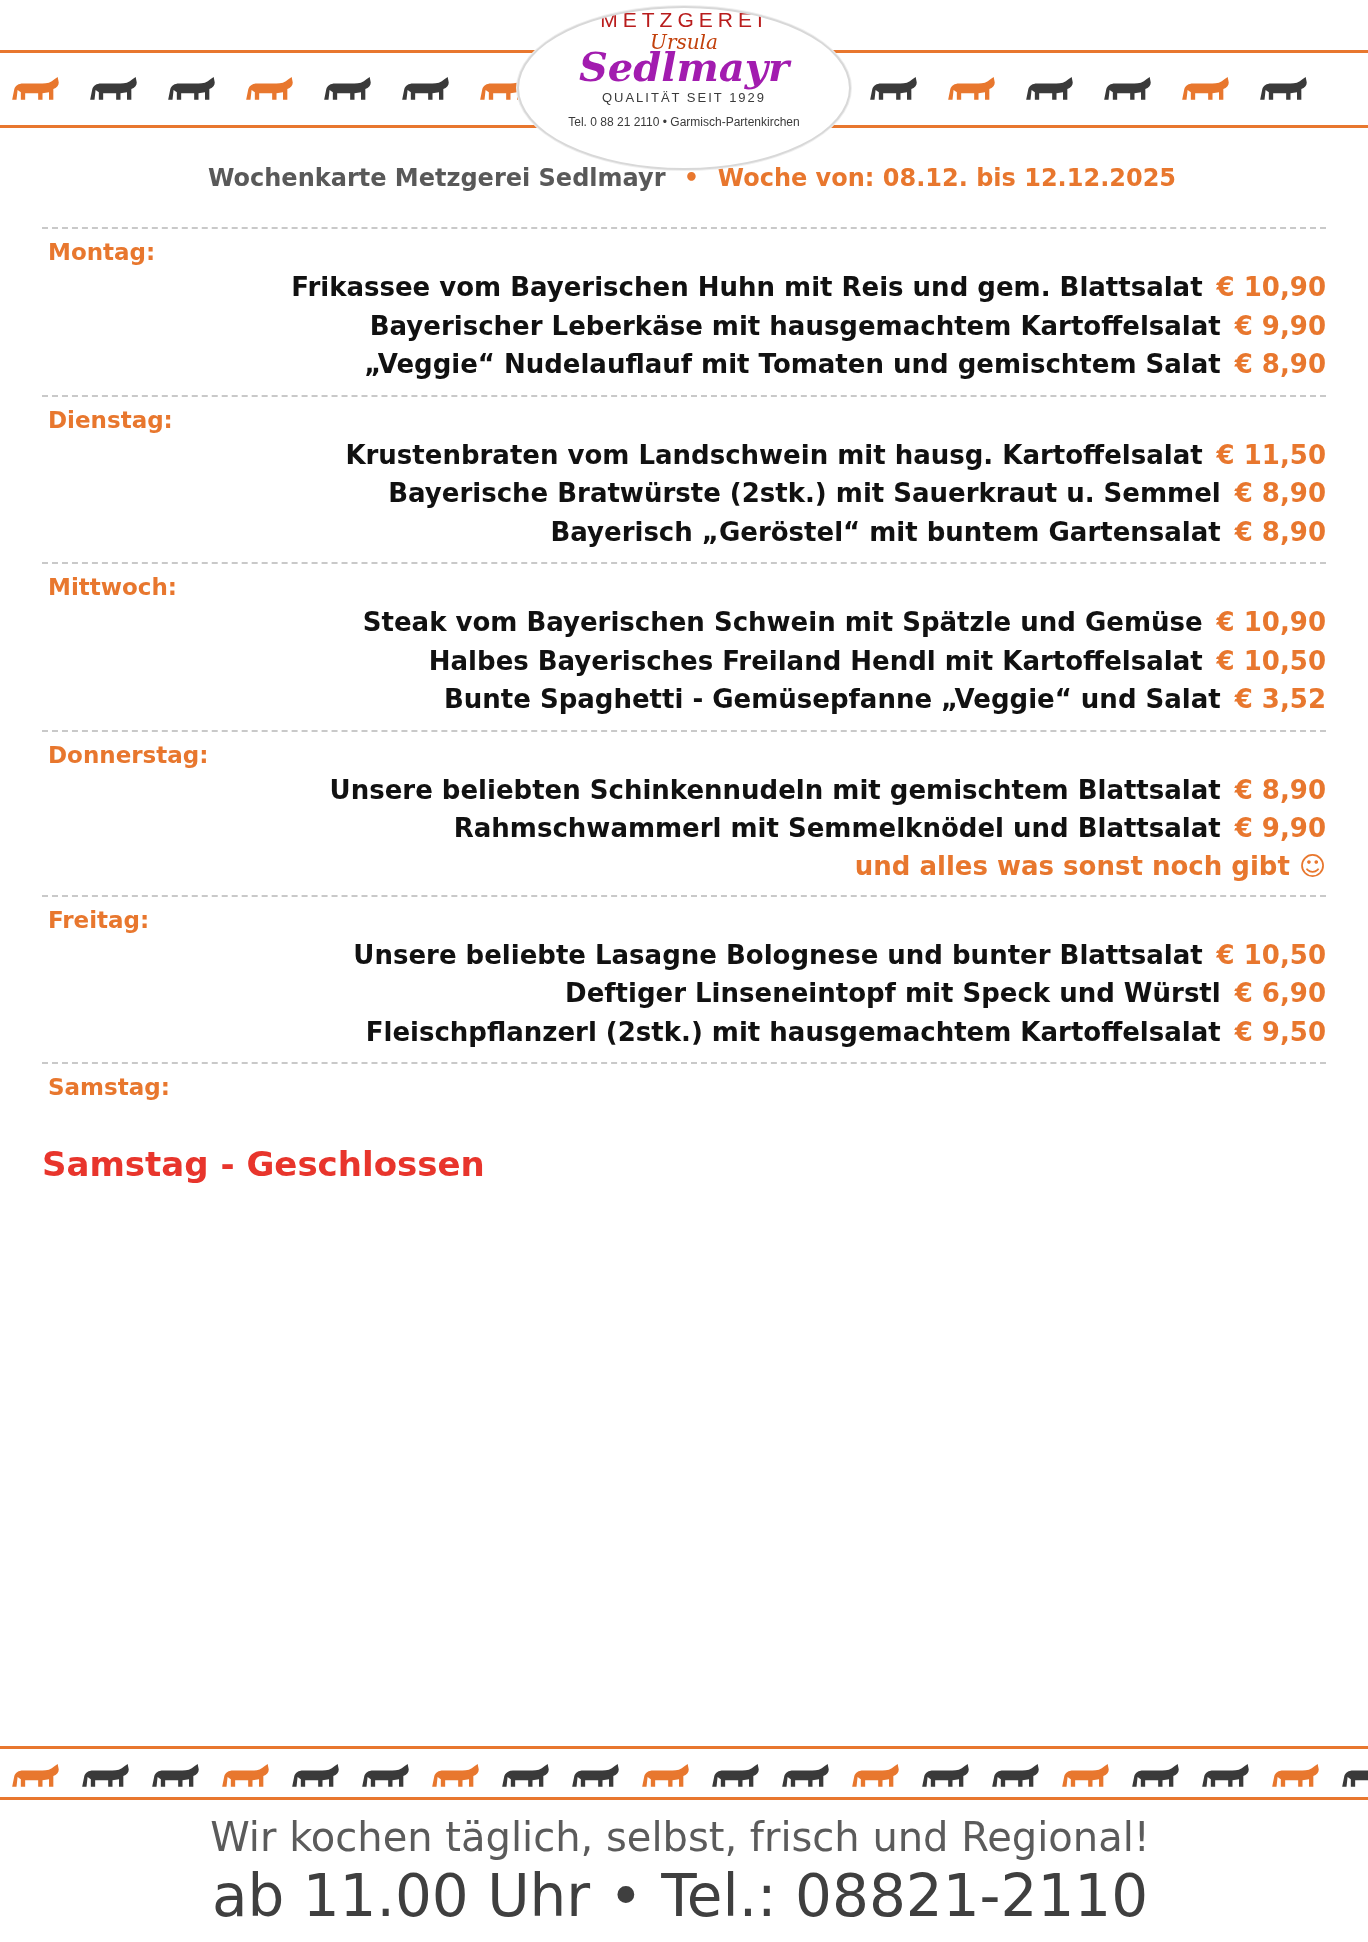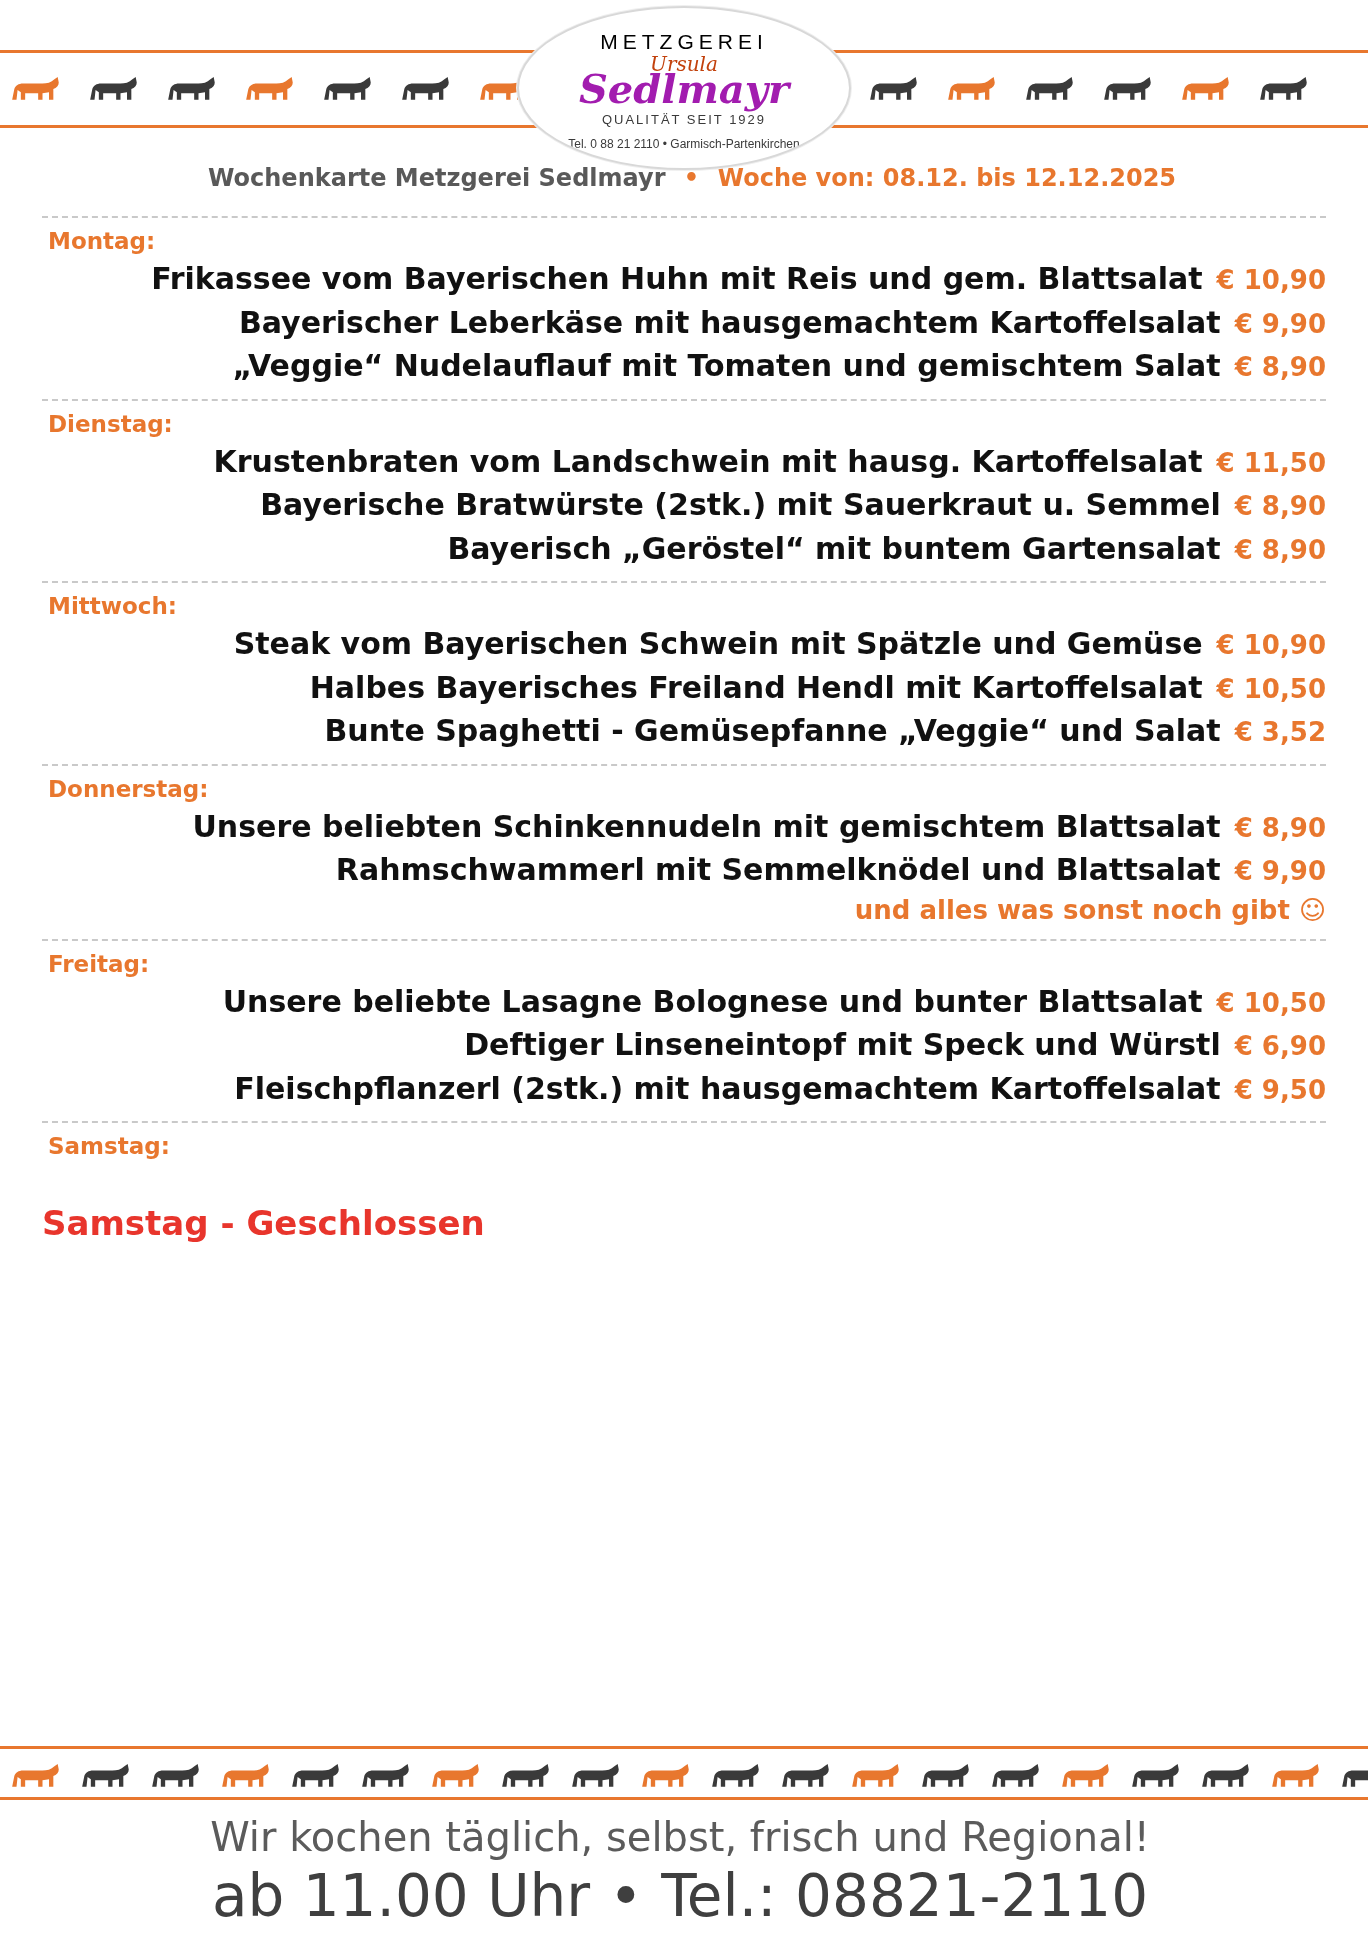--- a/index.html
+++ b/index.html
@@ -50,24 +50,23 @@
     height: 160px;
     border-radius: 50%;
     background: #ffffff;
     border: 2px solid #d8d8d8;
     box-shadow: 0 0 0 1px #efefef;
     z-index: 5;
     text-align: center;
     overflow: hidden;
   }
   .logo-top {
-    margin-top: 22px;
     font-size: 21px;
     letter-spacing: 5px;
-    color: #000000;
+    color: #b91c1c;
     font-family: "Liberation Sans", sans-serif;
   }
   .logo-script-small {
     font-family: "DejaVu Serif", serif;
     font-style: italic;
     font-size: 20px;
     color: #c2410c;
     margin-top: -2px;
   }
   .logo-main {
@@ -101,21 +100,21 @@
     font-weight: bold;
     font-family: "DejaVu Sans", sans-serif;
     padding-left: 16px;
   }
   .kopf .grey { color: #595959; }
   .kopf .dot  { color: #e8772e; padding: 0 10px; }
   .kopf .orange { color: #e8772e; }
 
   
   .menu {
-    margin: 4px 42px;
+    margin: 15px 42px;
     padding-top: 6px;
   }
   .sep {
     border-top: 2px dashed #c9c9c9;
     margin: 14px 0 10px 0;
     height: 0;
   }
   .day {
     color: #e8772e;
     font-weight: bold;
@@ -125,21 +124,21 @@
   }
   .dish {
     display: flex;
     align-items: baseline;
     justify-content: flex-end;
     margin: 2px 0 6px 0;
     line-height: 1.25;
   }
   .dish .name {
     font-weight: bold;
-    font-size: 30px;
+    font-size: 26px;
     color: #111111;
     white-space: nowrap;
   }
   .dish .price {
     font-weight: bold;
     font-size: 26px;
     color: #e8772e;
     margin-left: 14px;
     white-space: nowrap;
   }

